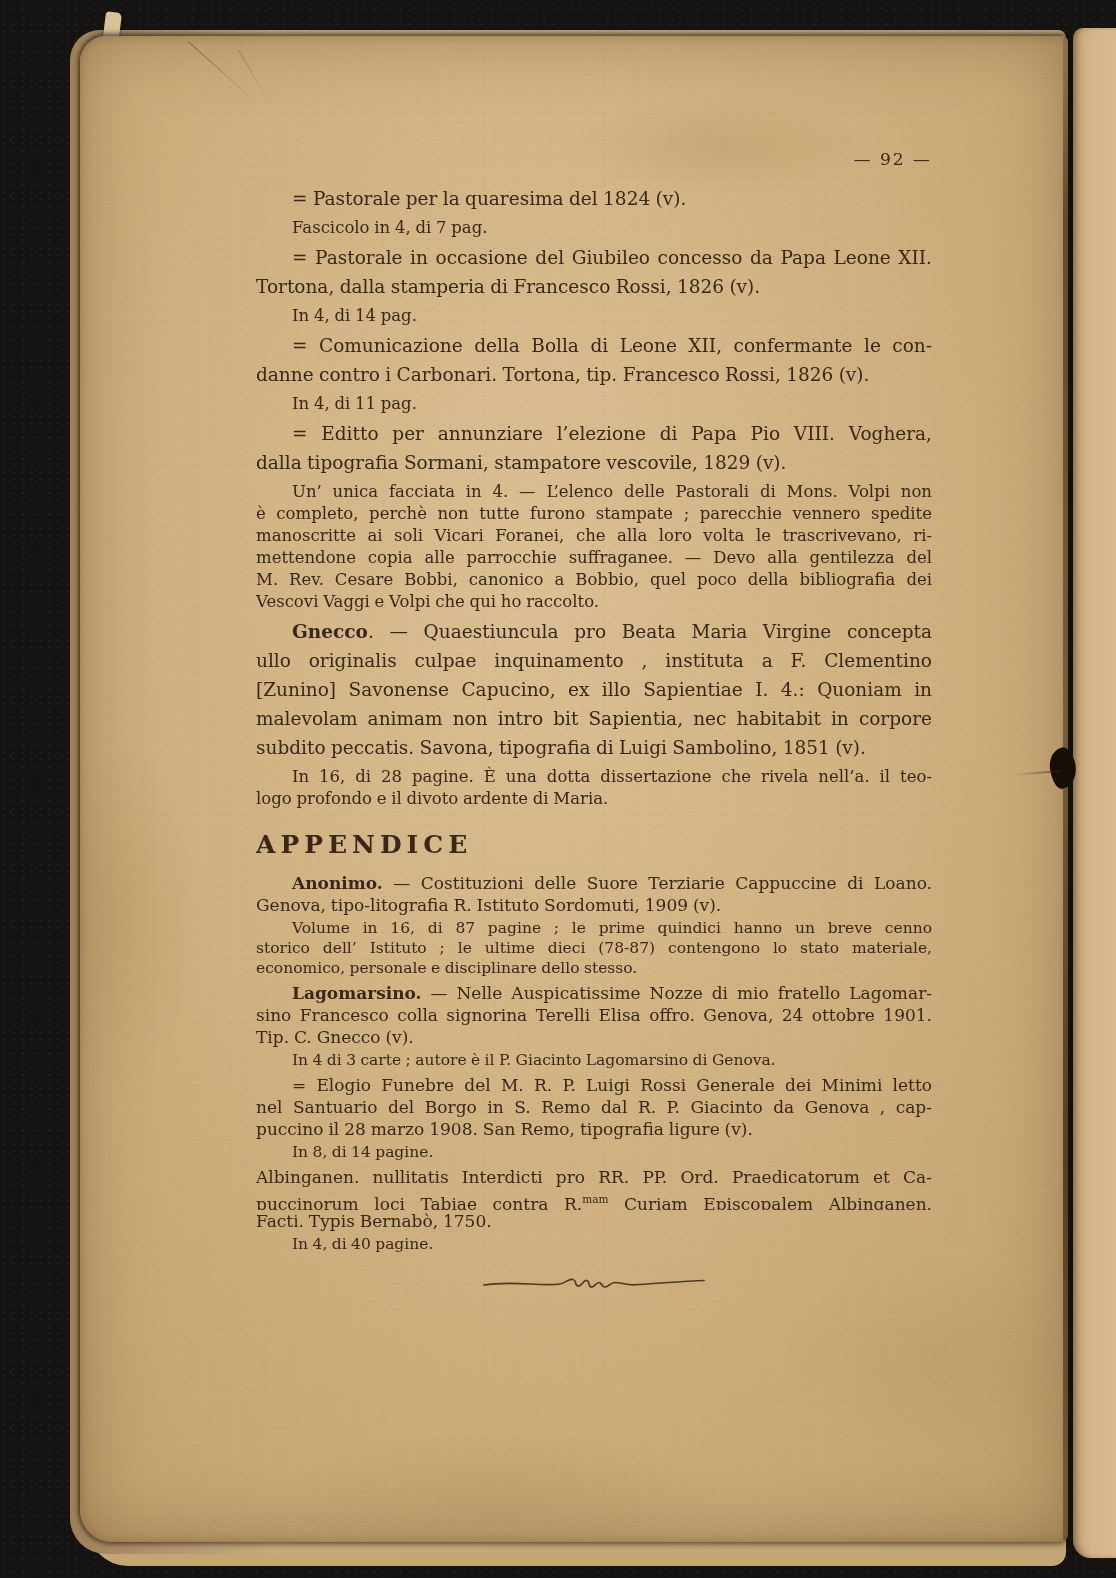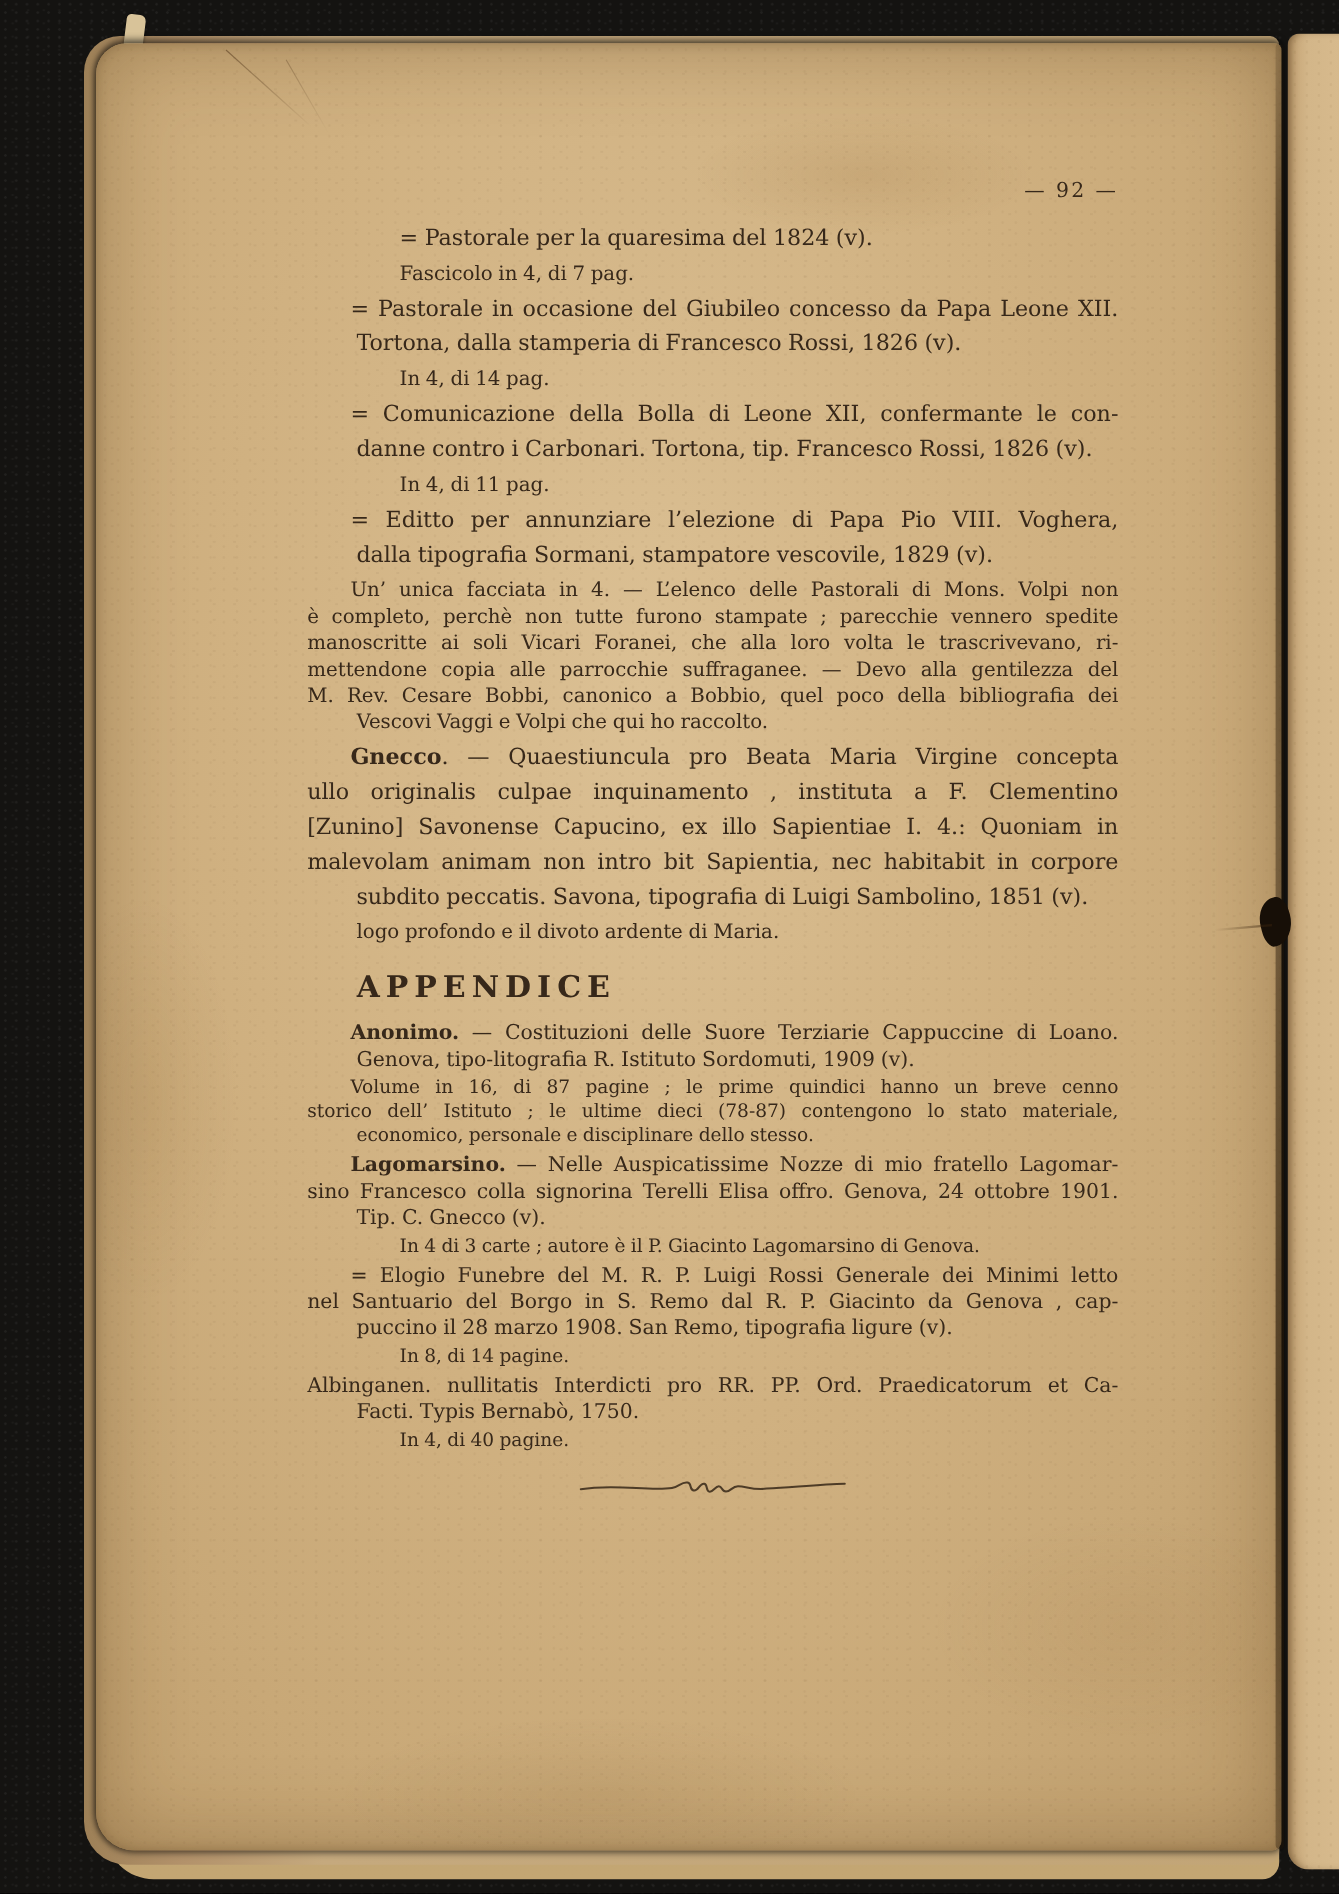--- a/index.html
+++ b/index.html
@@ -51,21 +51,21 @@
     background:linear-gradient(180deg,rgba(36,23,8,.15), rgba(36,23,8,.55) 12%, rgba(36,23,8,.4) 45%, rgba(36,23,8,.65) 75%, rgba(36,23,8,.35));
     border-radius:4px;}
   .tear{position:absolute;left:1050px;top:748px;width:26px;height:40px;background:#170f07;
     border-radius:65% 35% 70% 30% / 55% 45% 60% 40%;transform:rotate(-14deg);}
   .tear-crack{position:absolute;left:1012px;top:772px;width:48px;height:2px;
     background:linear-gradient(90deg,rgba(56,34,12,0), rgba(56,34,12,.55));transform:rotate(-5deg);}
   
   .text-block{position:absolute;left:256px;top:146px;width:676px;color:var(--ink);z-index:5;}
   .para{margin:0;}
   .line{text-align:justify;text-align-last:justify;overflow:hidden;word-spacing:-0.5px;}
-  .line.last{text-align-last:left;margin-left:41px;}
+  .line.last{text-align-last:left;}
   .line.indent{padding-left:36px;}
   .pagenum{font-size:17px;line-height:26px;letter-spacing:2px;text-align:right;margin-bottom:12px;}
   .entry{font-size:18.5px;margin:4px 0;}
   .entry .line{line-height:29px;height:29px;}
   .note,.note-block{font-size:16.5px;margin:4px 0;}
   .note .line,.note-block .line{line-height:22px;height:22px;}
   .heading{font-size:25px;font-weight:bold;letter-spacing:5px;text-align:center;
     margin:22px 0 14px;line-height:26px;}
   .appendix-entry{font-size:17px;margin:4px 0 2px;}
   .appendix-entry .line{line-height:22px;height:22px;}
@@ -128,20 +128,21 @@
           <div class="line last"><span>Vescovi Vaggi e Volpi che qui ho raccolto.</span></div>
         </div>
         <div class="para entry">
           <div class="line indent"><span class="b">Gnecco</span><span>. — Quaestiuncula pro Beata Maria Virgine concepta absque</span></div>
           <div class="line"><span>ullo originalis culpae inquinamento , instituta a F. Clementino</span></div>
           <div class="line"><span>[Zunino] Savonense Capucino, ex illo Sapientiae I. 4.: </span><span class="i">Quoniam in</span></div>
           <div class="line"><span class="i">malevolam animam non intro bit Sapientia, nec habitabit in corpore</span></div>
           <div class="line last"><span class="i">subdito peccatis.</span><span> Savona, tipografia di Luigi Sambolino, 1851 (v).</span></div>
         </div>
         <div class="para note-block">
+          <div class="line indent"><span>In 16, di 28 pagine. È una dotta dissertazione che rivela nell’a. il teo-</span></div>
           <div class="line last"><span>logo profondo e il divoto ardente di Maria.</span></div>
         </div>
         <div class="para heading">
           <div class="line last"><span>APPENDICE</span></div>
         </div>
         <div class="para appendix-entry">
           <div class="line indent"><span class="b">Anonimo.</span><span> — Costituzioni delle Suore Terziarie Cappuccine di Loano.</span></div>
           <div class="line last"><span>Genova, tipo-litografia R. Istituto Sordomuti, 1909 (v).</span></div>
         </div>
         <div class="para appendix-note">
@@ -160,20 +161,21 @@
         <div class="para appendix-entry">
           <div class="line indent"><span>= Elogio Funebre del M. R. P. Luigi Rossi Generale dei Minimi letto</span></div>
           <div class="line"><span>nel Santuario del Borgo in S. Remo dal R. P. Giacinto da Genova , cap-</span></div>
           <div class="line last"><span>puccino il 28 marzo 1908. San Remo, tipografia ligure (v).</span></div>
         </div>
         <div class="para appendix-note">
           <div class="line last indent"><span>In 8, di 14 pagine.</span></div>
         </div>
         <div class="para appendix-entry">
           <div class="line"><span>Albinganen. nullitatis Interdicti pro RR. PP. Ord. Praedicatorum et Ca-</span></div>
+          <div class="line"><span>puccinorum loci Tabiae contra R.</span><span class="sup">mam</span><span> Curiam Episcopalem Albinganen.</span></div>
           <div class="line last"><span>Facti. Typis Bernabò, 1750.</span></div>
         </div>
         <div class="para appendix-note">
           <div class="line last indent"><span>In 4, di 40 pagine.</span></div>
         </div>
       </div>
     <div class="divider-wrap">
       <svg width="224" height="22" viewBox="0 0 224 22">
         <path d="M2,13 C32,8 58,15 78,12 c6,-1 8,-5.5 13,-4.5 c4,1 1,5.5 5,6.5 c4,1 5,-6.5 9,-5.5 c3,1 1,5.5 4,6.5 c3,1 5,-4.5 8,-4.5 c3,0 2,4.5 6,4.5 c4,0 5,-4.5 10,-4.5 c7,0 12,3.5 24,2 C182,11 204,9 222,8.5" fill="none" stroke="#3b2b1a" stroke-width="1.7" stroke-linecap="round" opacity="0.88"></path>
       </svg>

